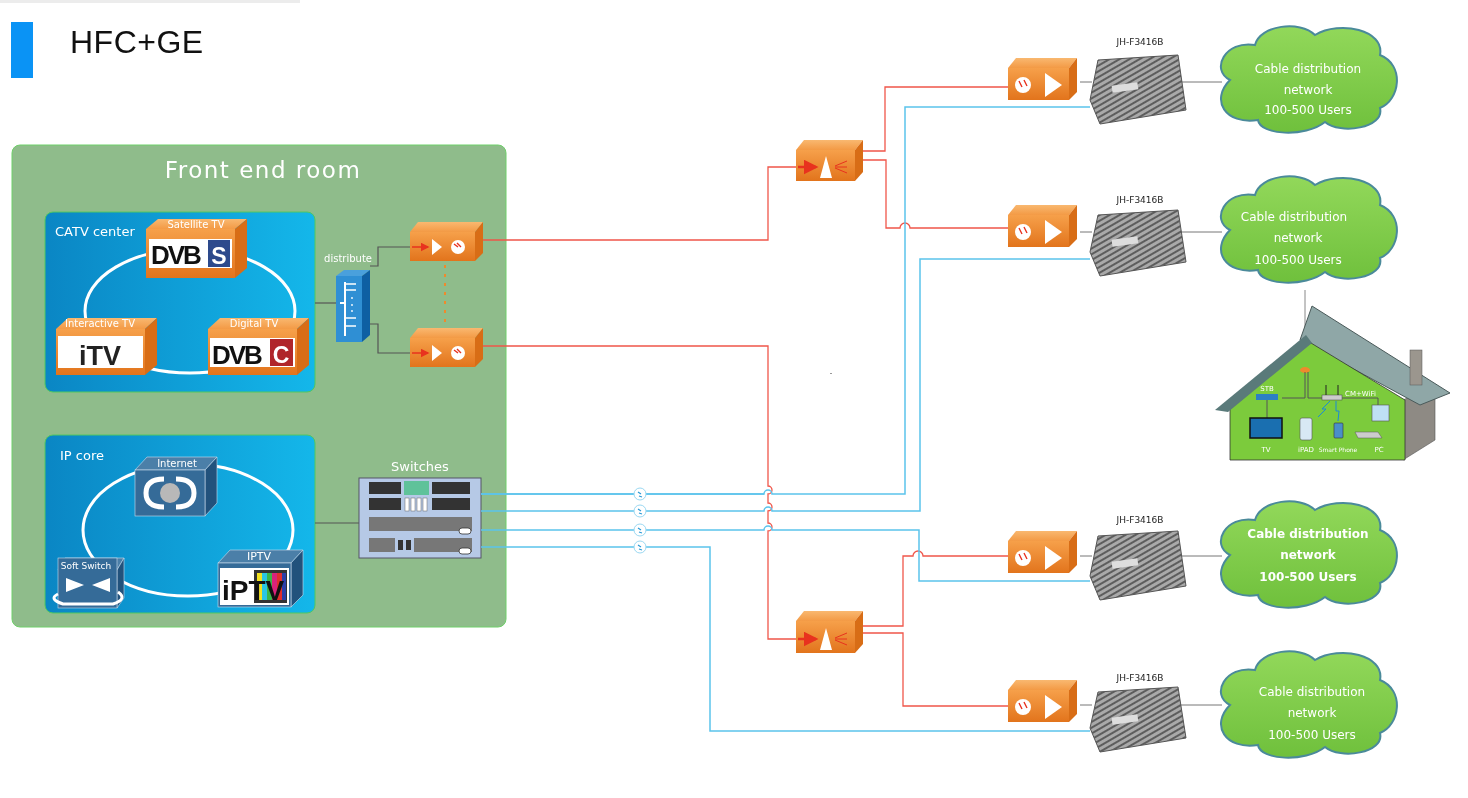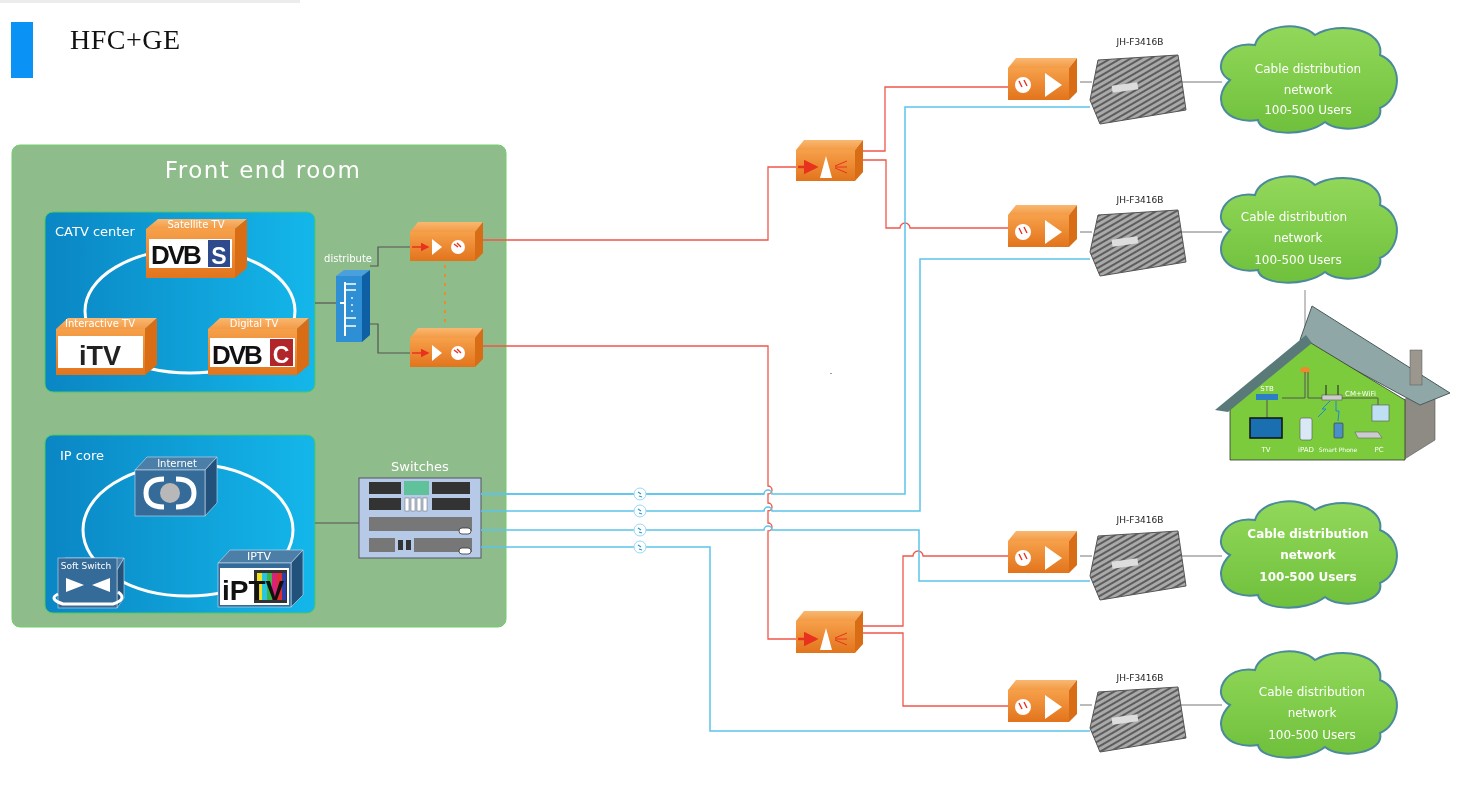--- a/index.html
+++ b/index.html
@@ -1,19 +1,19 @@
 <!DOCTYPE html>
 <html><head>
 <meta charset="utf-8">
 <style>
   html, body { margin:0; padding:0; background:#ffffff; }
   body { width:1468px; height:798px; position:relative; overflow:hidden; font-family:"DejaVu Sans", sans-serif; }
   .topbar { position:absolute; left:0; top:0; width:300px; height:3px; background:#ececec; }
   .title-bar { position:absolute; left:11px; top:22px; width:22px; height:56px; background:#0a93f5; }
-  .title { position:absolute; left:70px; top:24px; font-family:Liberation Serif, serif; font-size:28px; color:#111; letter-spacing:0.5px; }
+  .title { position:absolute; left:70px; top:24px; font-family:Liberation Sans, sans-serif; font-size:32px; color:#111; letter-spacing:0.5px; }
   svg#diagram { position:absolute; left:0; top:0; }
   .lbl-white { fill:#ffffff; font-family:"DejaVu Sans", sans-serif; }
   .lbl-dark { fill:#222; font-family:"DejaVu Sans", sans-serif; }
 </style>
 </head>
 <body>
 
 <div class="topbar"></div>
 <div class="title-bar"></div>
 <div class="title">HFC+GE</div>

